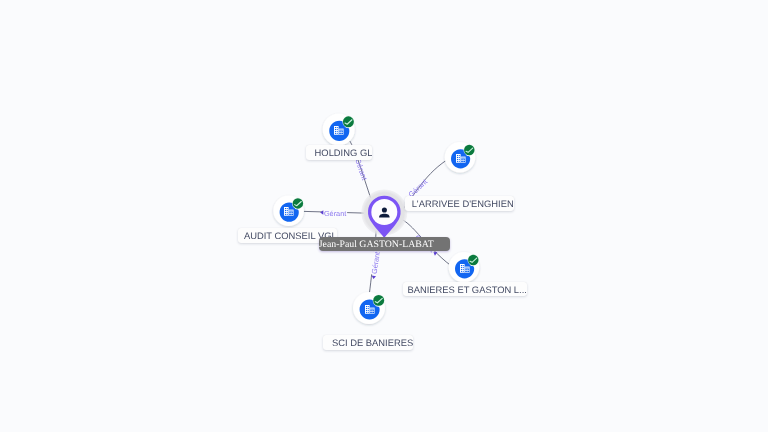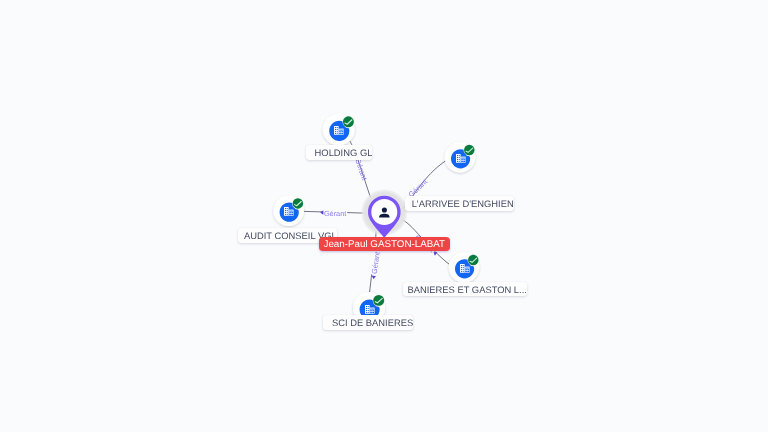--- a/index.html
+++ b/index.html
@@ -5,23 +5,23 @@
   html,body{margin:0;padding:0;}
   body{width:768px;height:432px;overflow:hidden;background:#fafbfd;
        font-family:"Liberation Sans",sans-serif;
        -webkit-font-smoothing:antialiased;text-rendering:geometricPrecision;}
   #stage{position:relative;width:768px;height:432px;}
   svg.layer{position:absolute;left:0;top:0;width:768px;height:432px;overflow:visible;}
   .nodelabel{position:absolute;background:#fdfdfd;color:#434a63;font-size:9.4px;
     line-height:16.2px;height:14.8px;border-radius:3px;white-space:nowrap;overflow:hidden;
     box-shadow:0 1px 2.5px rgba(40,50,80,.16),0 0 1px rgba(40,50,80,.10);
     text-align:right;transform:translateZ(0);}
-  .centerlabel{position:absolute;background:#ef4444;color:#fff;font-size:9.8px;
-    line-height:15.4px;height:14px;overflow:hidden;border-radius:4px;white-space:nowrap;text-align:center;
-    box-shadow:0 1px 2.5px rgba(70,40,160,.30);transform:translateZ(0);}
+  .centerlabel{position:absolute;background:#737373;color:#fff;font-size:9.8px;
+    line-height:15.4px;height:14px;overflow:hidden;border-radius:4px;white-space:nowrap;text-align:left;
+    box-shadow:0 1px 2.5px rgba(70,40,160,.30);transform:translateZ(0);font-family:Liberation Serif, serif;}
   .edgelabel{fill:#8b77ef;font-size:7.3px;font-family:"Liberation Sans",sans-serif;}
 </style>
 </head>
 <body>
 
 <div id="stage">
   <svg class="layer" id="edge-layer" viewBox="0 0 768 432">
       <path d="M 349.5,140.5 C 356,151 361.5,171 371.5,200.5" fill="none" stroke="#565b70" stroke-width="0.85" stroke-linecap="round"></path>
       <path d="M 445.9,160.6 C 422.5,176.3 411.6,200.3 400.9,211.4" fill="none" stroke="#565b70" stroke-width="0.85" stroke-linecap="round"></path>
       <path d="M 304,211.4 L 368,213.2" fill="none" stroke="#565b70" stroke-width="0.85" stroke-linecap="round"></path>
@@ -224,16 +224,16 @@
           <circle cx="0.1" cy="-2" r="2.55" fill="#0f1c3d"></circle>
           <path d="M -5.2,5.6 C -5.2,2.6 -3.0,1.75 0.1,1.75 C 3.2,1.75 5.3,2.6 5.3,5.6 Z" fill="#0f1c3d"></path>
         </g>
       </g>
     </svg>
   <div id="labels">
       <div class="nodelabel" style="left: 306.4px; top: 145.1px; width: 66px;">HOLDING GL</div>
       <div class="nodelabel" style="left: 405.4px; top: 164px; width: 108.3px; margin-top: 32px;">L'ARRIVEE D'ENGHIEN</div>
       <div class="nodelabel" style="left: 237.6px; top: 228.2px; width: 99.1px;">AUDIT CONSEIL VGL</div>
       <div class="nodelabel" style="left: 402.5px; top: 281.7px; width: 124.4px;">BANIERES ET GASTON L...</div>
-      <div class="nodelabel" style="left: 323.4px; top: 315px; width: 89.8px;">SCI DE BANIERES</div>
+      <div class="nodelabel" style="left: 323.4px; top: 335px; width: 89.8px;">SCI DE BANIERES</div>
       <div class="centerlabel" style="left: 318.8px; top: 236.5px; width: 131px;">Jean-Paul GASTON-LABAT</div>
     </div>
 </div>
 
 </body></html>

